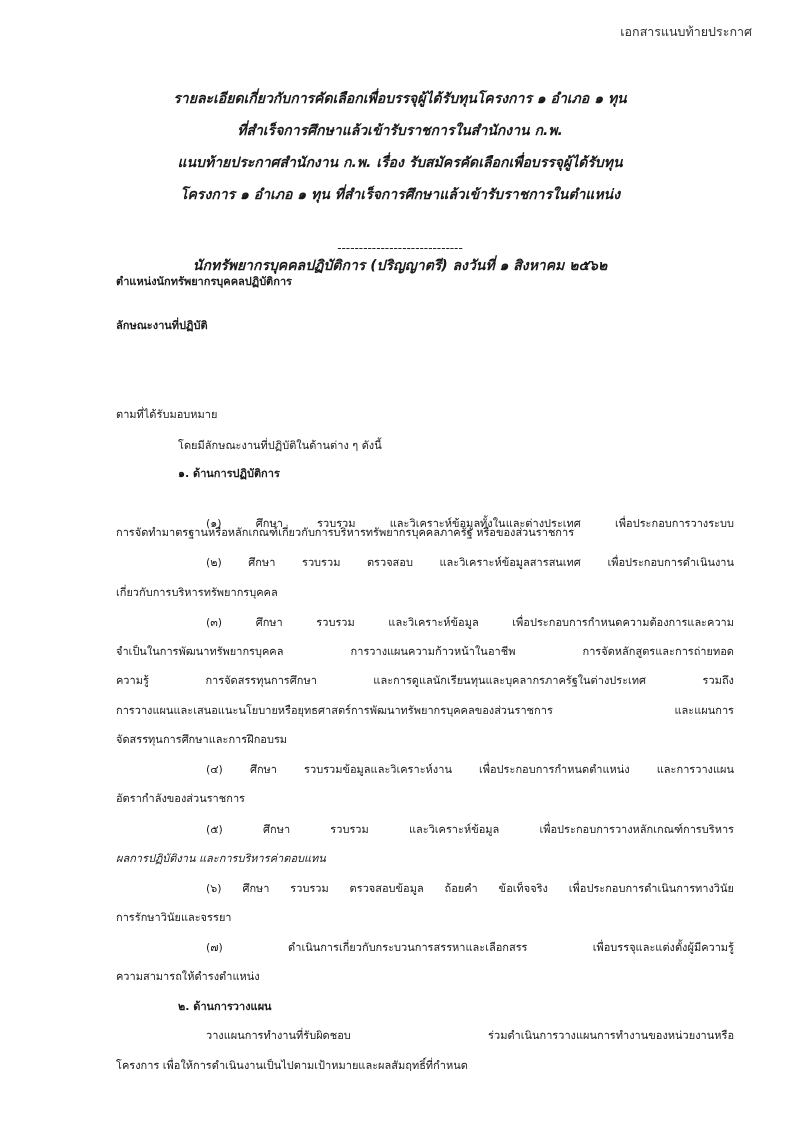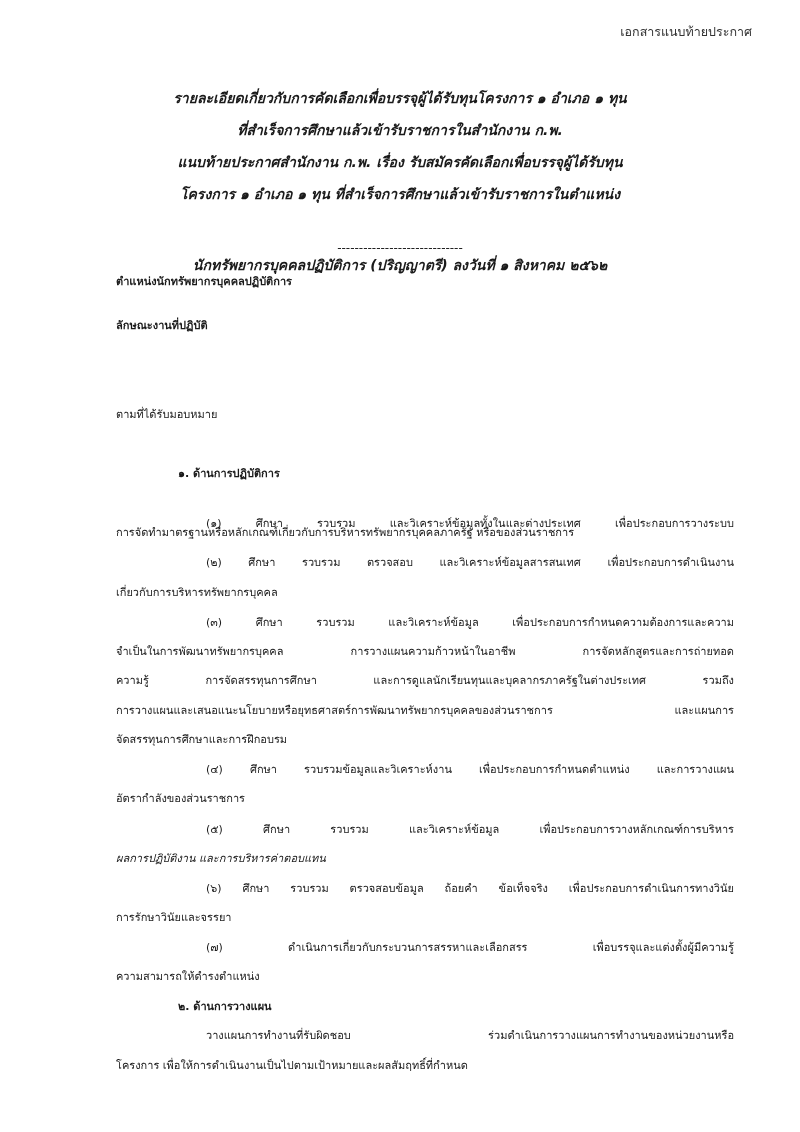--- a/index.html
+++ b/index.html
@@ -29,20 +29,21 @@
     <div class="ln c title" style="top:152px;">แนบท้ายประกาศสำนักงาน ก.พ. เรื่อง รับสมัครคัดเลือกเพื่อบรรจุผู้ได้รับทุน</div>
     <div class="ln c title" style="top:184px;">โครงการ ๑ อำเภอ ๑ ทุน ที่สำเร็จการศึกษาแล้วเข้ารับราชการในตำแหน่ง</div>
     <div class="ln c title" style="top:215px;margin-top:40px;">นักทรัพยากรบุคคลปฏิบัติการ (ปริญญาตรี)  ลงวันที่ ๑ สิงหาคม ๒๕๖๒</div>
     <div class="ln c dash" style="top:238px;">-----------------------------</div>
   </div>
 
   <div class="ln b" style="left:116px; top:272px;">ตำแหน่งนักทรัพยากรบุคคลปฏิบัติการ</div>
 
   <div class="ln b" style="left:116px; top:316px;">ลักษณะงานที่ปฏิบัติ</div>
   <div class="ln" style="left:116px; top:405px;">ตามที่ได้รับมอบหมาย</div>
+  <div class="ln" style="left:178px; top:436px;">โดยมีลักษณะงานที่ปฏิบัติในด้านต่าง ๆ ดังนี้</div>
 
   <div class="ln b" style="left:178px; top:464px;">๑. ด้านการปฏิบัติการ</div>
 
   <div>
     <div class="ln just" style="left:206px; width:528px; top:514px;">(๑) ศึกษา รวบรวม และวิเคราะห์ข้อมูลทั้งในและต่างประเทศ เพื่อประกอบการวางระบบ</div>
     <div class="ln" style="left:116px; top:523px;">การจัดทำมาตรฐานหรือหลักเกณฑ์เกี่ยวกับการบริหารทรัพยากรบุคคลภาครัฐ หรือของส่วนราชการ</div>
   </div>
 
   <div>
     <div class="ln just" style="left:206px; width:528px; top:553px;">(๒) ศึกษา รวบรวม ตรวจสอบ และวิเคราะห์ข้อมูลสารสนเทศ เพื่อประกอบการดำเนินงาน</div>

